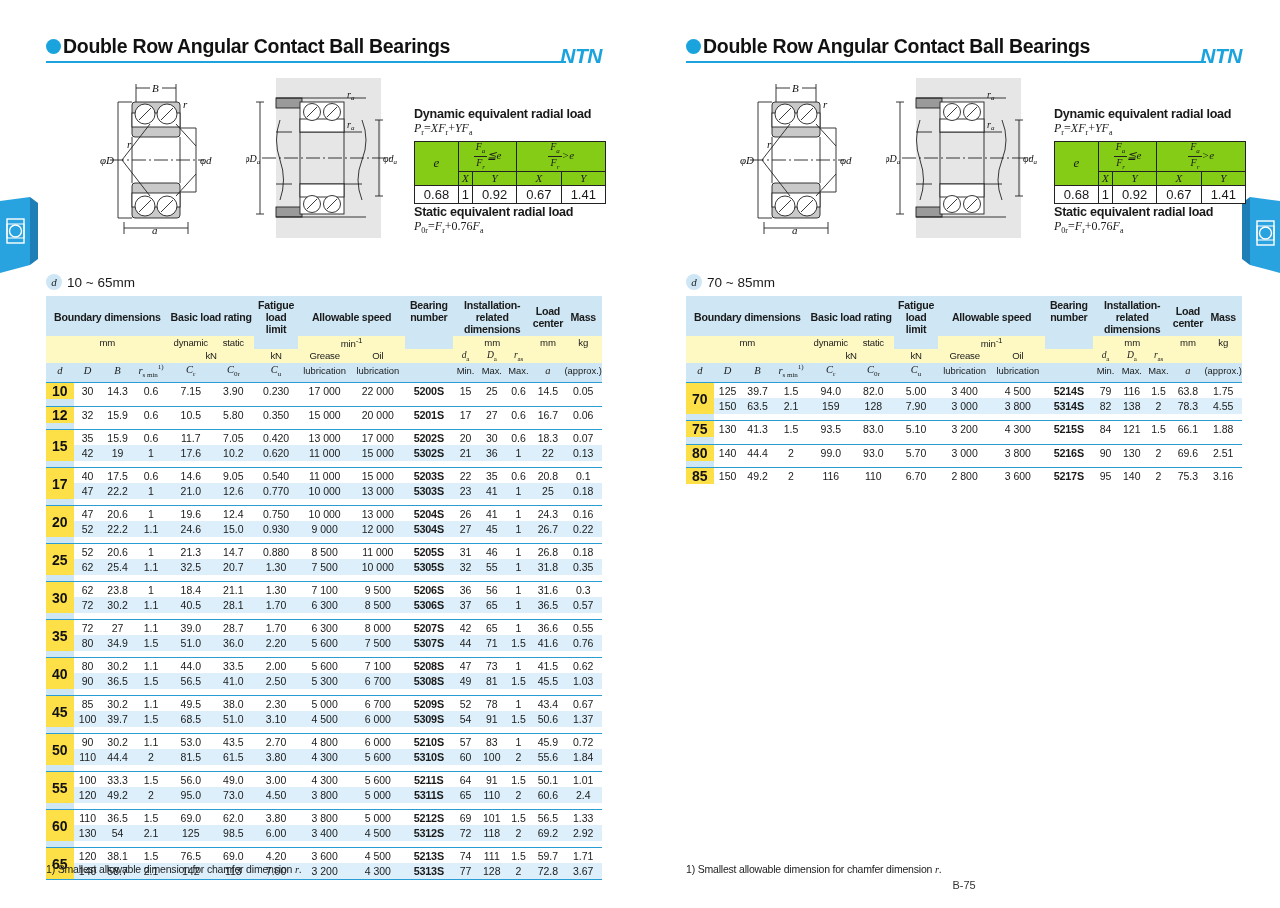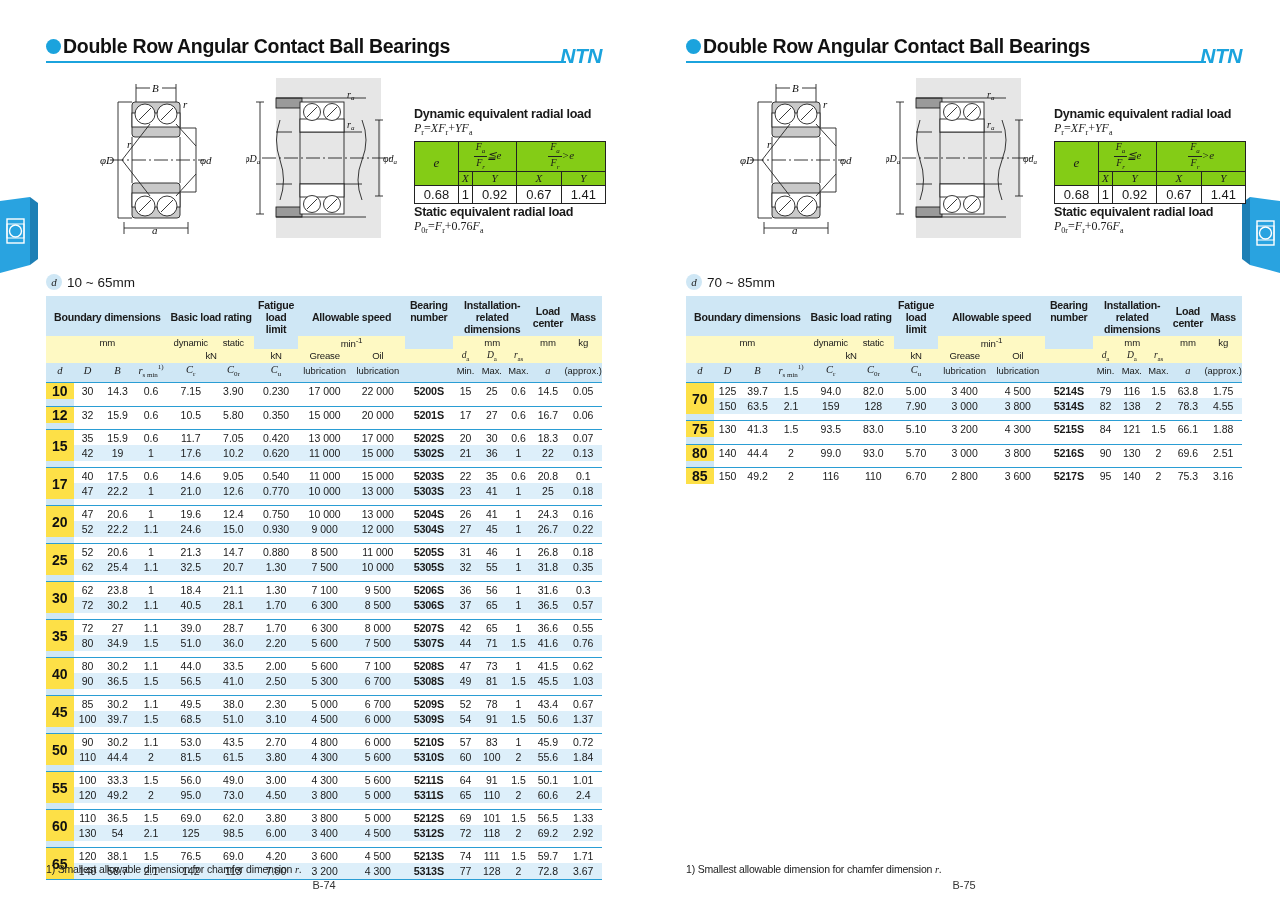--- a/index.html
+++ b/index.html
@@ -871,21 +871,20 @@
             <td>128</td>
             <td>2</td>
             <td>72.8</td>
             <td>3.67</td>
           </tr>
         </tbody>
     </table>
 
     <div class="tbl-bottom-rule" id="rule-left" style="top: 879px;"></div>
     <div class="footnote" id="fn-left" style="top: 863px;">1) Smallest allowable dimension for chamfer dimension <i>r</i>.</div>
-    <div class="folio" id="folio-left" style="top: 879px;">B-74</div>
   </div>
 
   <div class="sheet right">
 
     <div class="title-row">
       <span class="title-bullet"></span>
       <span class="title-text">Double Row Angular Contact Ball Bearings</span>
     </div>
     <div class="title-rule"></div>
     <div class="ntn-logo">NTN</div>

